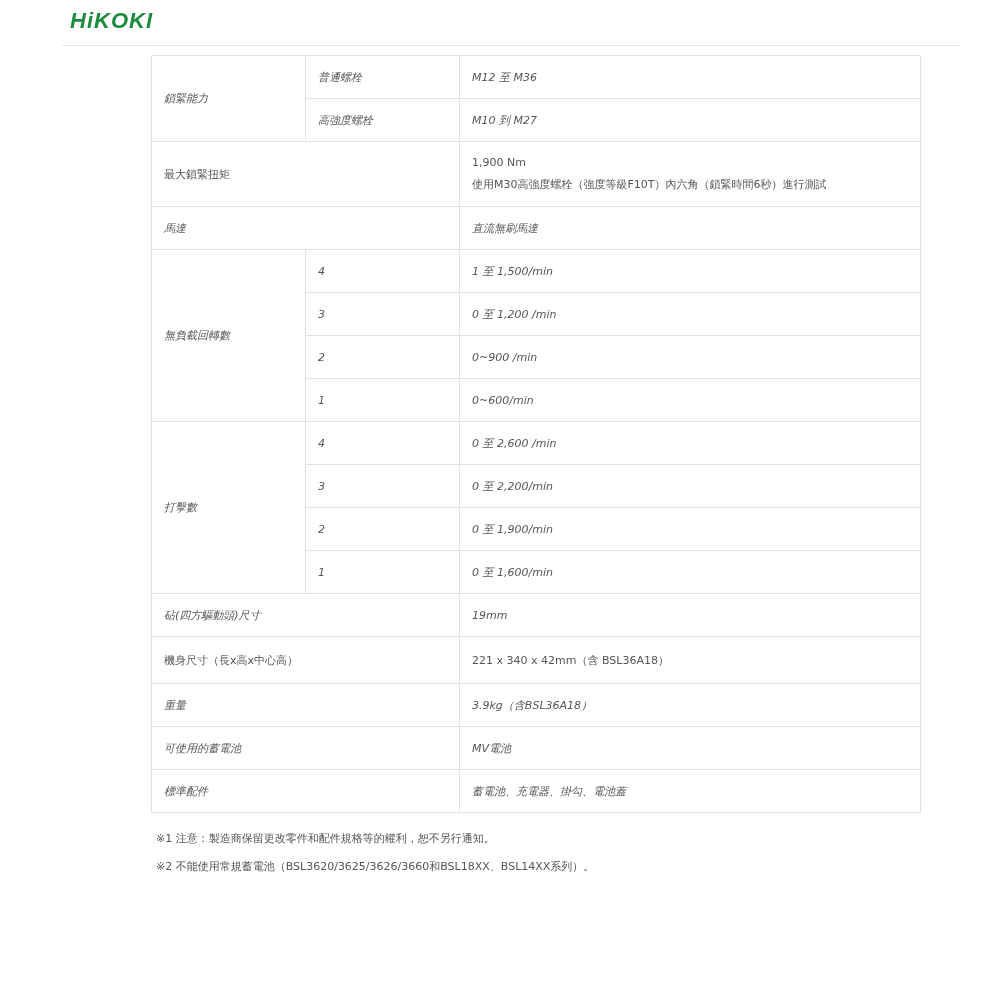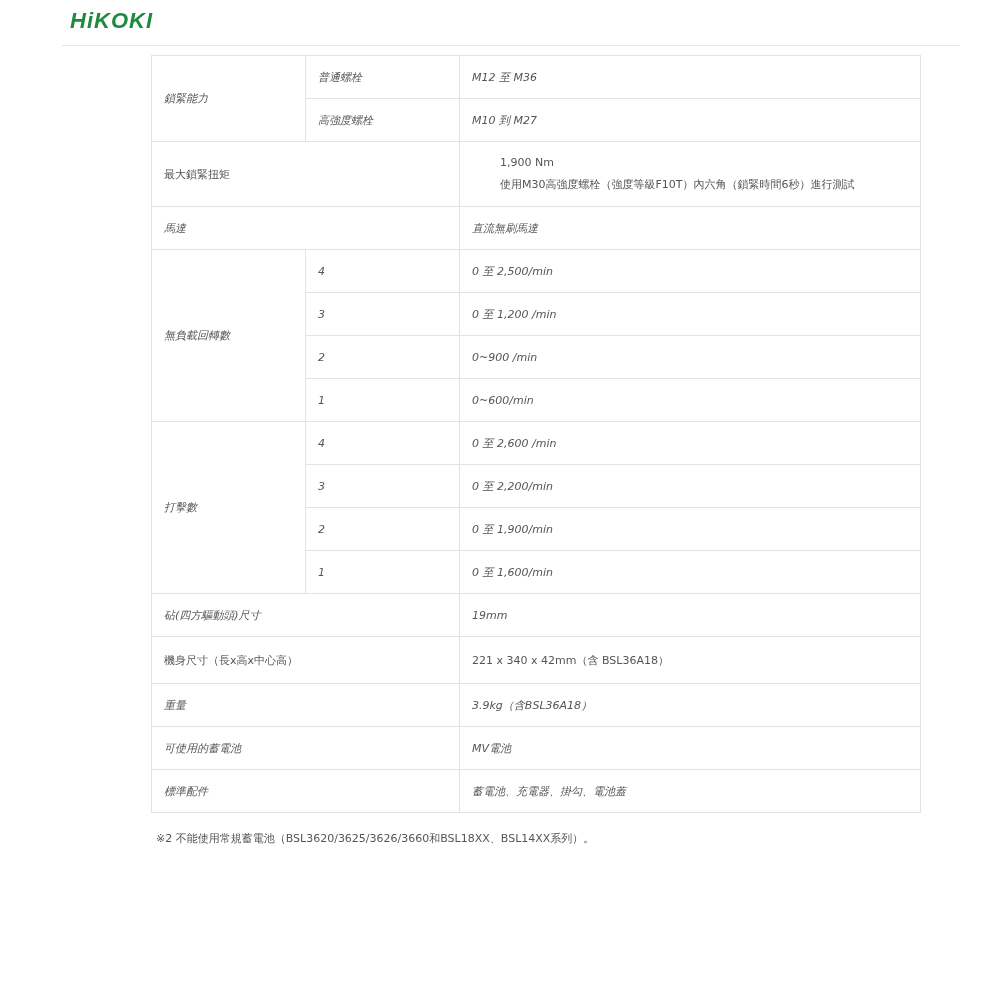--- a/index.html
+++ b/index.html
@@ -11,21 +11,21 @@
   .header-line { position:absolute; left:62px; top:45px; width:898px; height:1px; background:#e6e6e6; }
   table.spec { position:absolute; left:151px; top:55px; width:770px; border-collapse:collapse;
                font-size:11px; color:#555; }
   table.spec td { border:1px solid #e3e3e3; padding:0 0 0 12px; vertical-align:middle; }
   table.spec td.c1 { width:141px; }
   table.spec td.c2 { width:141px; }
   table.spec td.c3 { }
   tr.h43 td { height:42px;font-style:italic; }
   tr.h65 td { height:64px; }
   tr.h47 td { height:46px;margin-top:42px; }
-  .line { display:block; line-height:22px;margin-left:28px; }
+  .line { display:block; line-height:22px; }
   .notes { position:absolute; left:156px; top:830px; font-size:11px; color:#555; }
   .note { height:28px; line-height:18px; }
 </style>
 </head>
 <body>
 
 <div class="header">
   <div class="logo">HiKOKI</div>
   <div class="header-line"></div>
 </div>
@@ -48,21 +48,21 @@
       <span class="line">使用M30高強度螺栓（強度等級F10T）內六角（鎖緊時間6秒）進行測試</span>
     </td>
   </tr>
   <tr class="h43">
     <td colspan="2">馬達</td>
     <td class="c3">直流無刷馬達</td>
   </tr>
   <tr class="h43">
     <td class="c1" rowspan="4">無負載回轉數</td>
     <td class="c2">4</td>
-    <td class="c3">0 至 2,500/min</td>
+    <td class="c3">1 至 1,500/min</td>
   </tr>
   <tr class="h43">
     <td class="c2">3</td>
     <td class="c3">0 至 1,200 /min</td>
   </tr>
   <tr class="h43">
     <td class="c2">2</td>
     <td class="c3">0~900 /min</td>
   </tr>
   <tr class="h43">
@@ -103,14 +103,15 @@
     <td class="c3">MV電池</td>
   </tr>
   <tr class="h43">
     <td colspan="2">標準配件</td>
     <td class="c3">蓄電池、充電器、掛勾、電池蓋</td>
   </tr>
 </tbody>
   </table>
 
 <div class="notes">
+  <div class="note">※1  注意：製造商保留更改零件和配件規格等的權利，恕不另行通知。</div>
   <div class="note">※2  不能使用常規蓄電池（BSL3620/3625/3626/3660和BSL18XX、BSL14XX系列）。</div>
 </div>
 
 </body></html>

